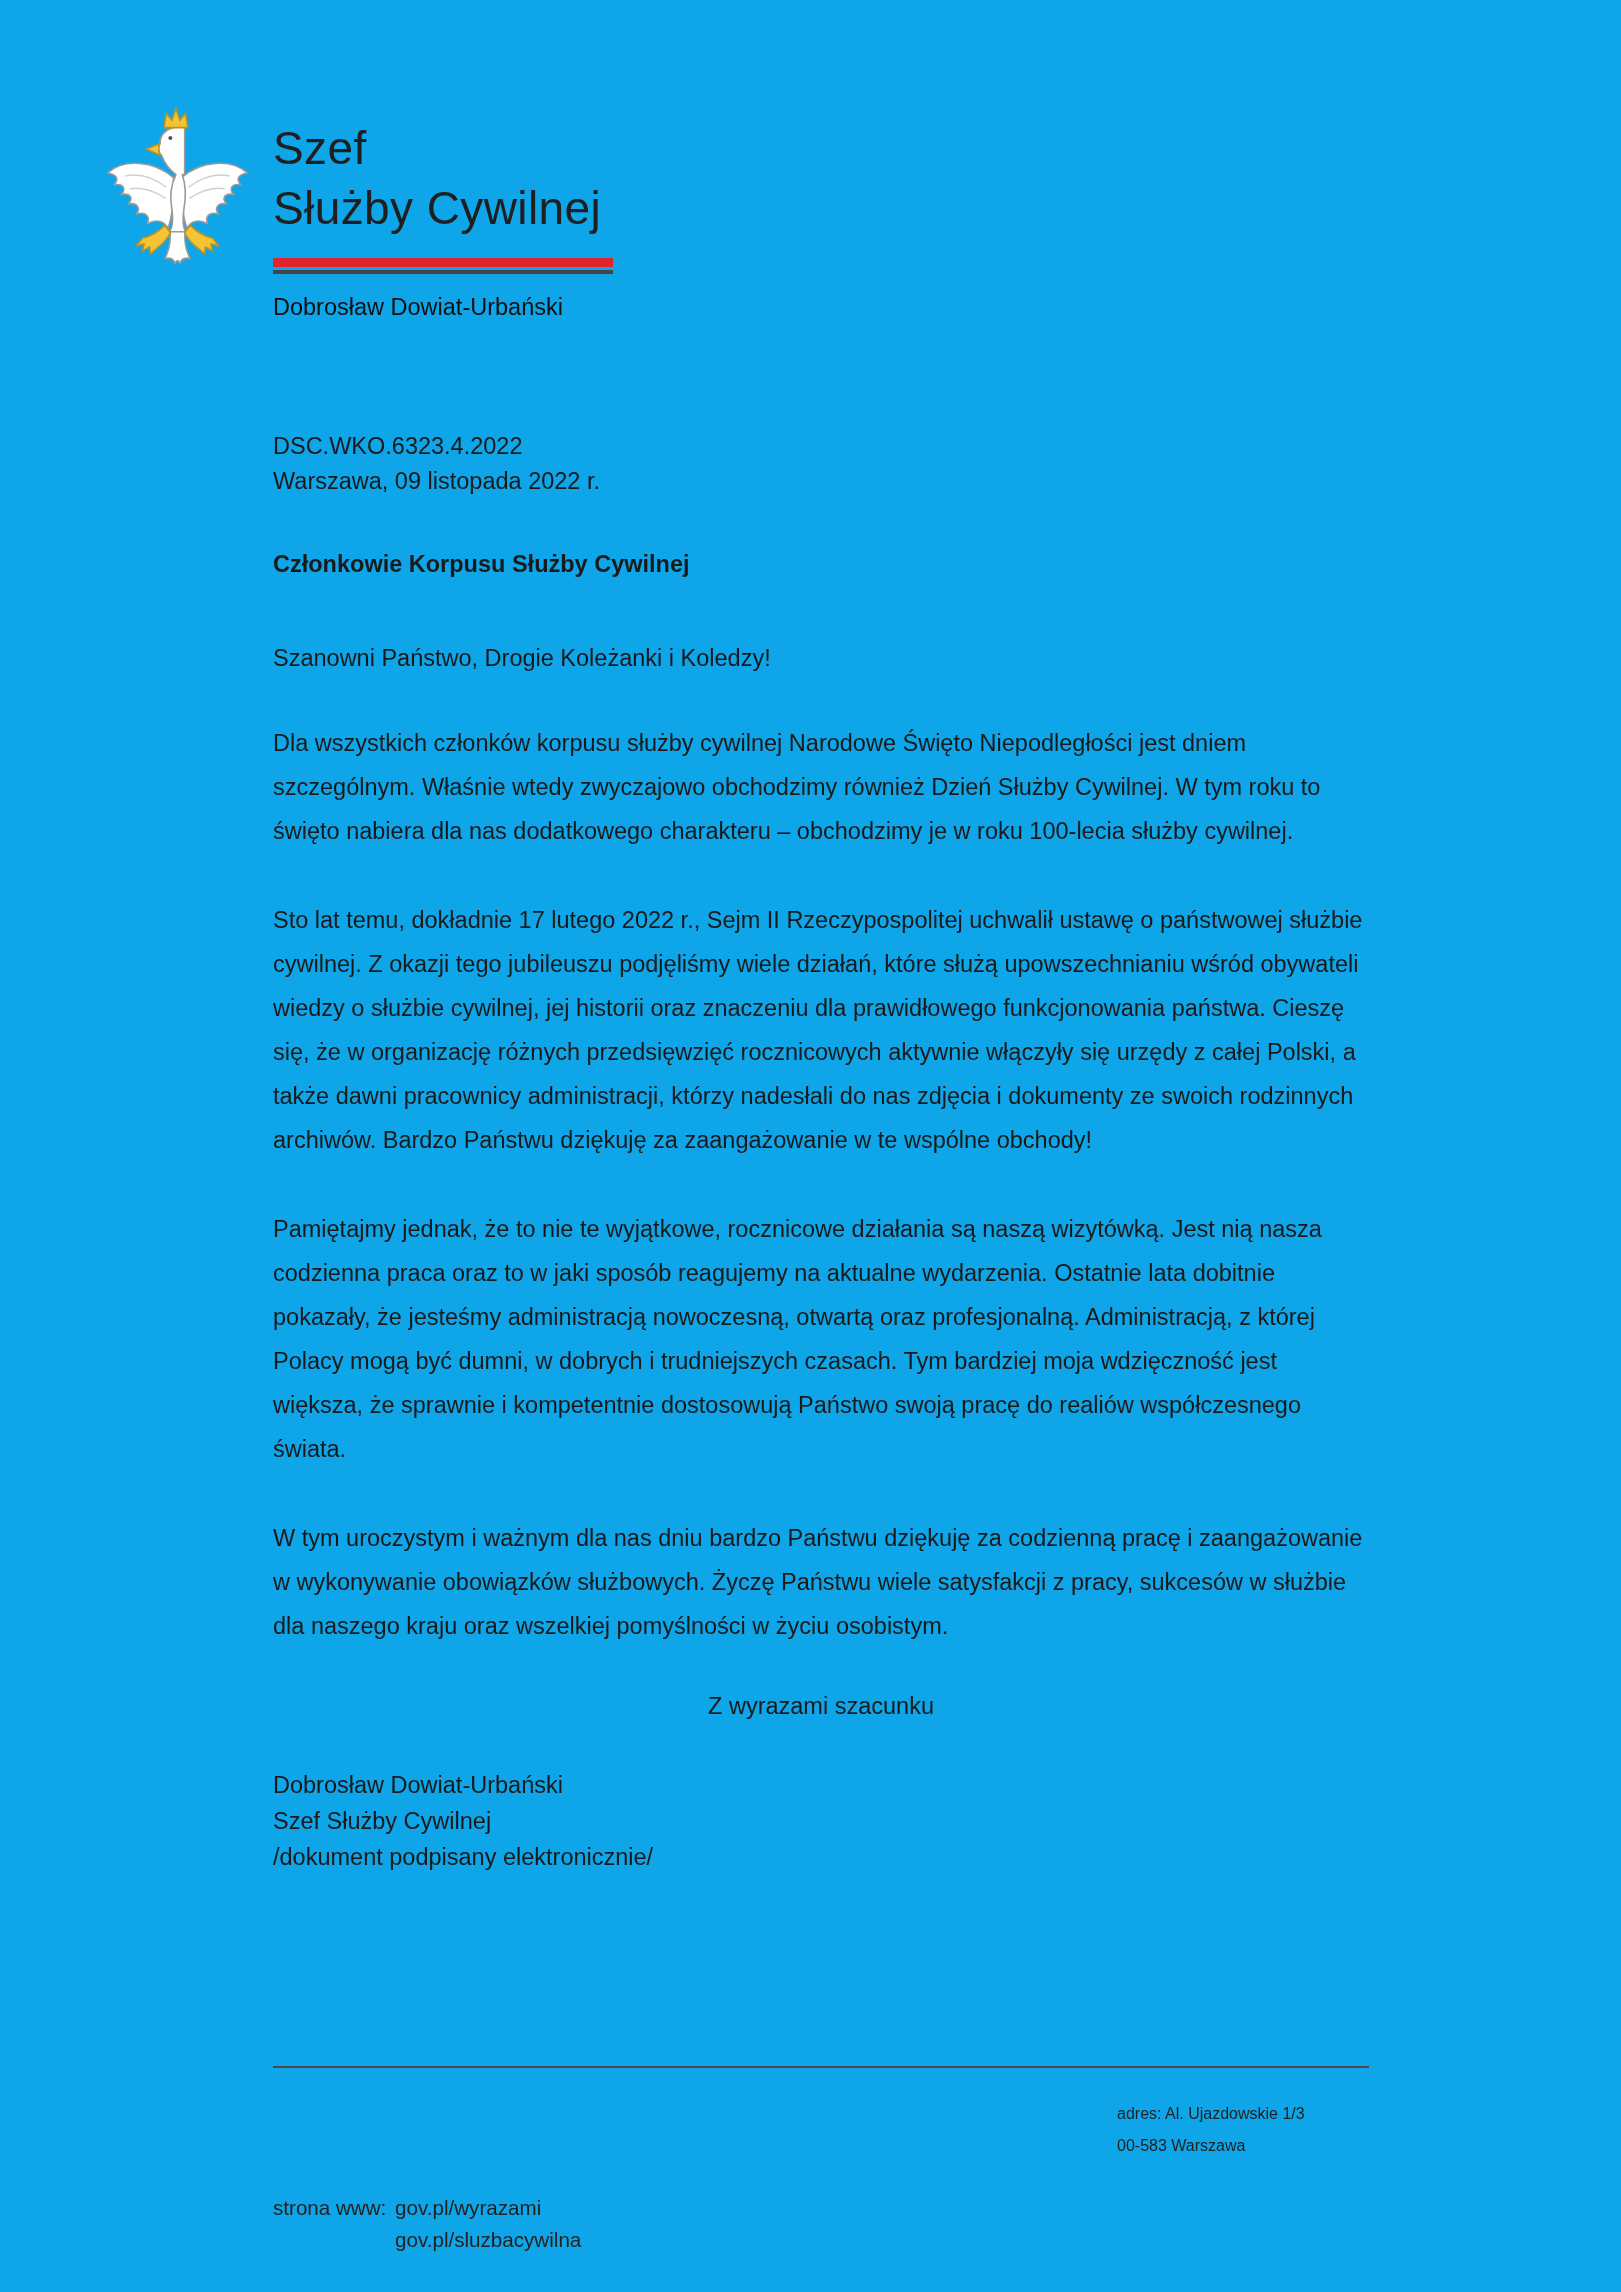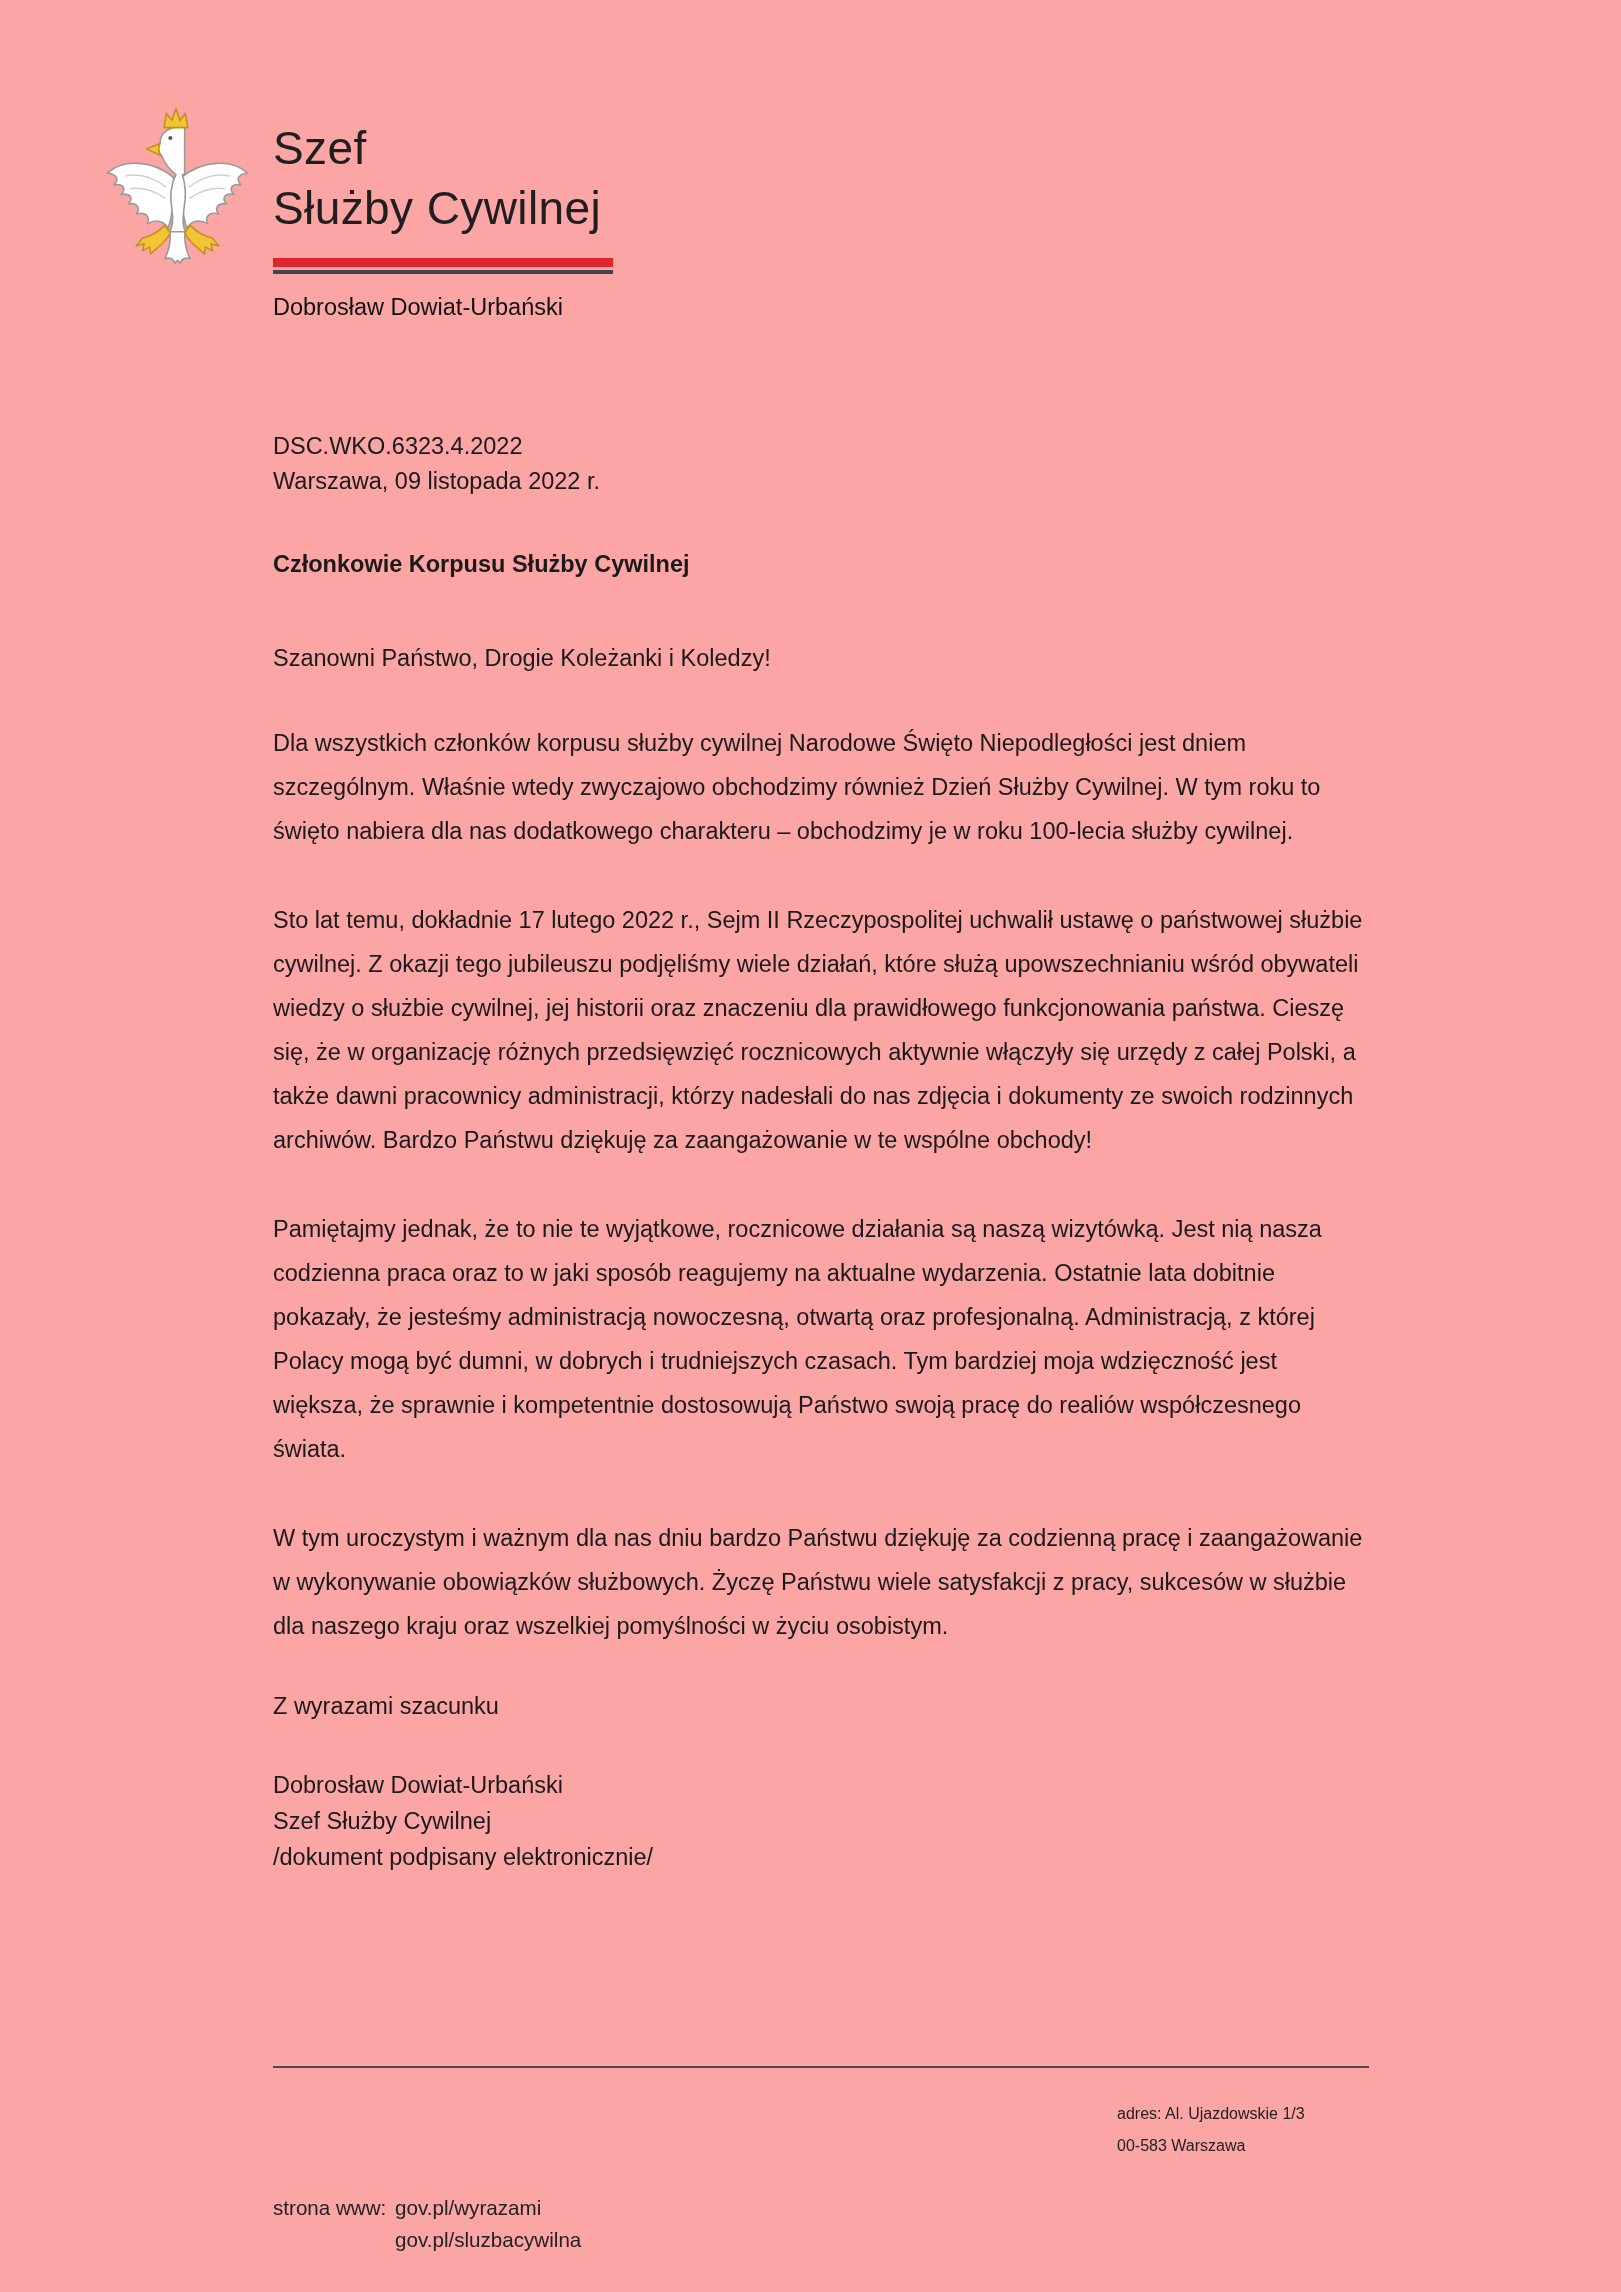--- a/index.html
+++ b/index.html
@@ -2,41 +2,41 @@
 <html><head>
 <meta charset="utf-8">
 <style>
   * { margin:0; padding:0; box-sizing:border-box; }
   html, body { background:#ffffff; }
   body {
     width:1621px; height:2293px; position:relative;
     font-family:"Liberation Sans", sans-serif;
     color:#1a1a1a;
   }
-  .page { position:absolute; inset:0; background:#fca5a5; overflow:hidden; }
+  .page { position:absolute; inset:0; background:#0ea5e9; overflow:hidden; }
 
   
   .eagle { position:absolute; left:98px; top:104px; width:159px; height:180px; }
   .org-title {
     position:absolute; left:273px; top:118px;
     font-size:46px; line-height:60px; font-weight:400;
     color:#1f1f1f; letter-spacing:0.4px;
   }
   .header-rule { position:absolute; left:273px; top:258px; width:340px; }
   .header-rule .red  { height:8.8px; background:#e0252f; }
   .header-rule .dark { height:3.9px; background:#44444a; margin-top:2.9px; }
   .author-name { position:absolute; left:273px; top:294px; font-size:23.5px; color:#111; }
 
   
   .letter-body { position:absolute; left:273px; top:429px; width:1096px; font-size:23.5px; color:#1a1a1a; }
   .ref-line   { line-height:35px; }
   .addressee  { margin-top:48px; line-height:35px; font-weight:700; }
   .salutation { margin-top:59px; line-height:35px; }
   p.para      { margin-top:45px; line-height:44px; text-align:left; }
-  .closing    { margin-top:41px; line-height:35px; }
+  .closing    { margin-top:41px; line-height:35px;text-align:center; }
   .signature  { margin-top:43px; }
   .signature > div { line-height:36px; }
 
   
   .footer-rule { position:absolute; left:273px; top:2066px; width:1096px; height:2px; background:#4a4a4a; }
   .address-block { position:absolute; left:1117px; top:2098px; font-size:16px; line-height:32px; color:#222; }
   .website-block { position:absolute; left:273px; top:2192px; font-size:20.6px; line-height:32px; color:#222; display:flex; }
   .website-label { margin-right:8.8px; }
 </style>
 </head>

